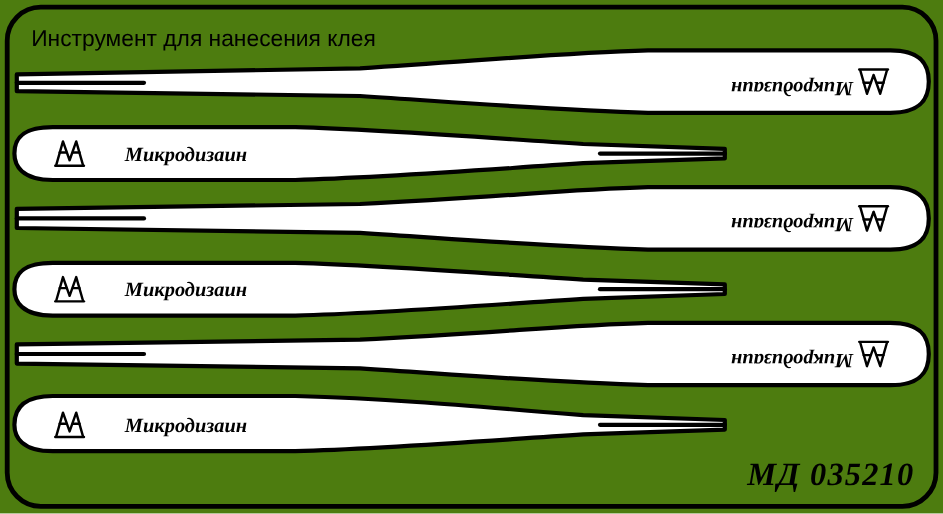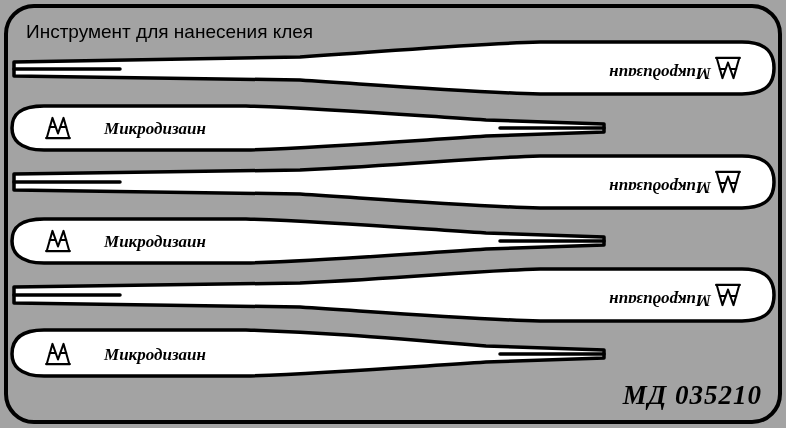--- a/index.html
+++ b/index.html
@@ -8,21 +8,21 @@
     background: #ffffff;
   }
   body {
     font-family: "Liberation Sans", sans-serif;
   }
   #sheet {
     position: relative;
     width: 786px;
     height: 428px;
     overflow: hidden;
-    background: #a3a3a3;
+    background: #4d7c0f;
   }
   #sheet svg {
     display: block;
   }
   .title-text {
     font-family: "Liberation Sans", sans-serif;
     font-size: 19px;
     fill: #000000;
   }
   .brand-text {

